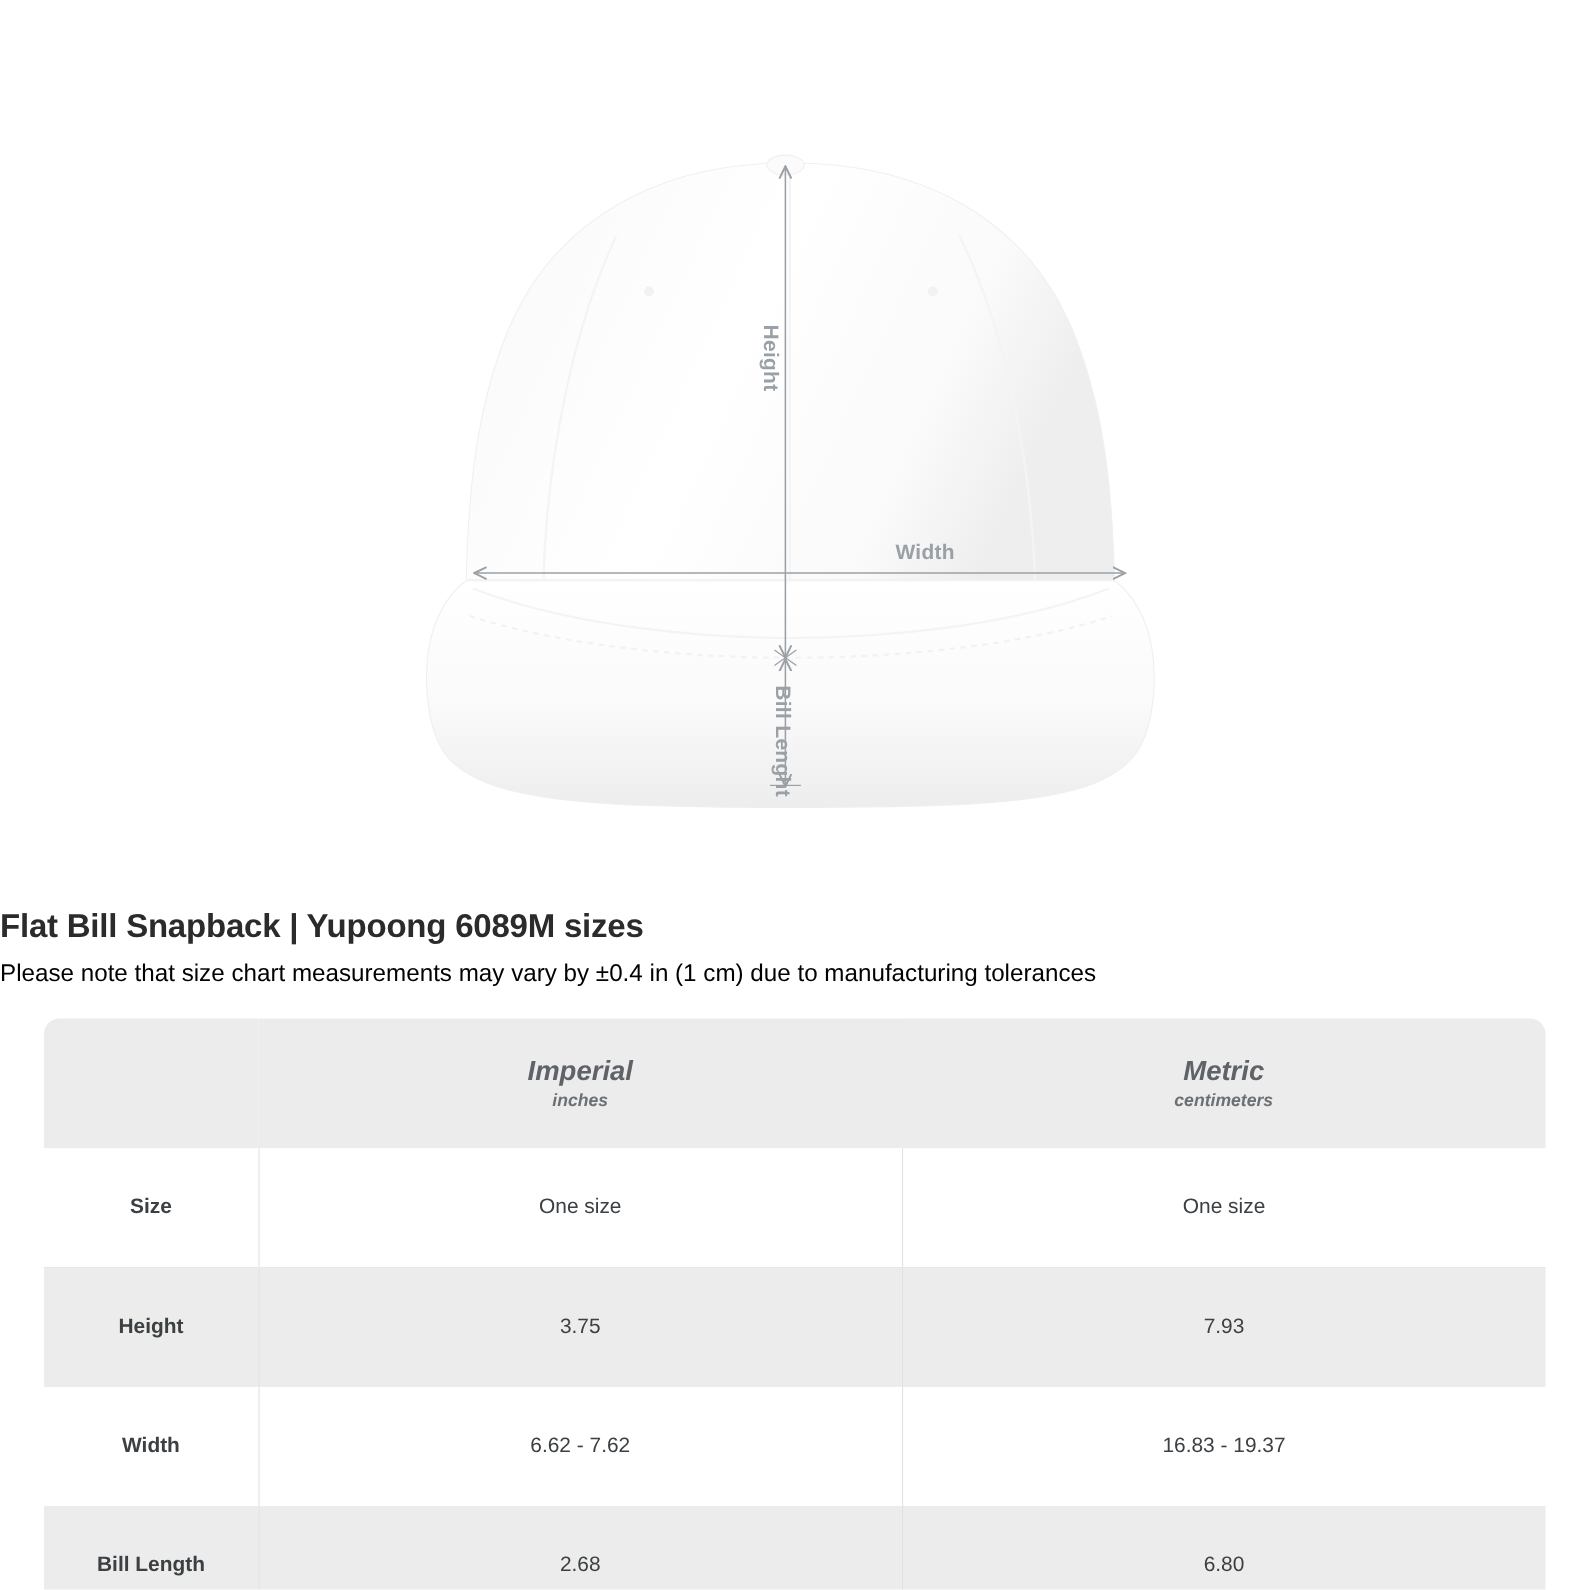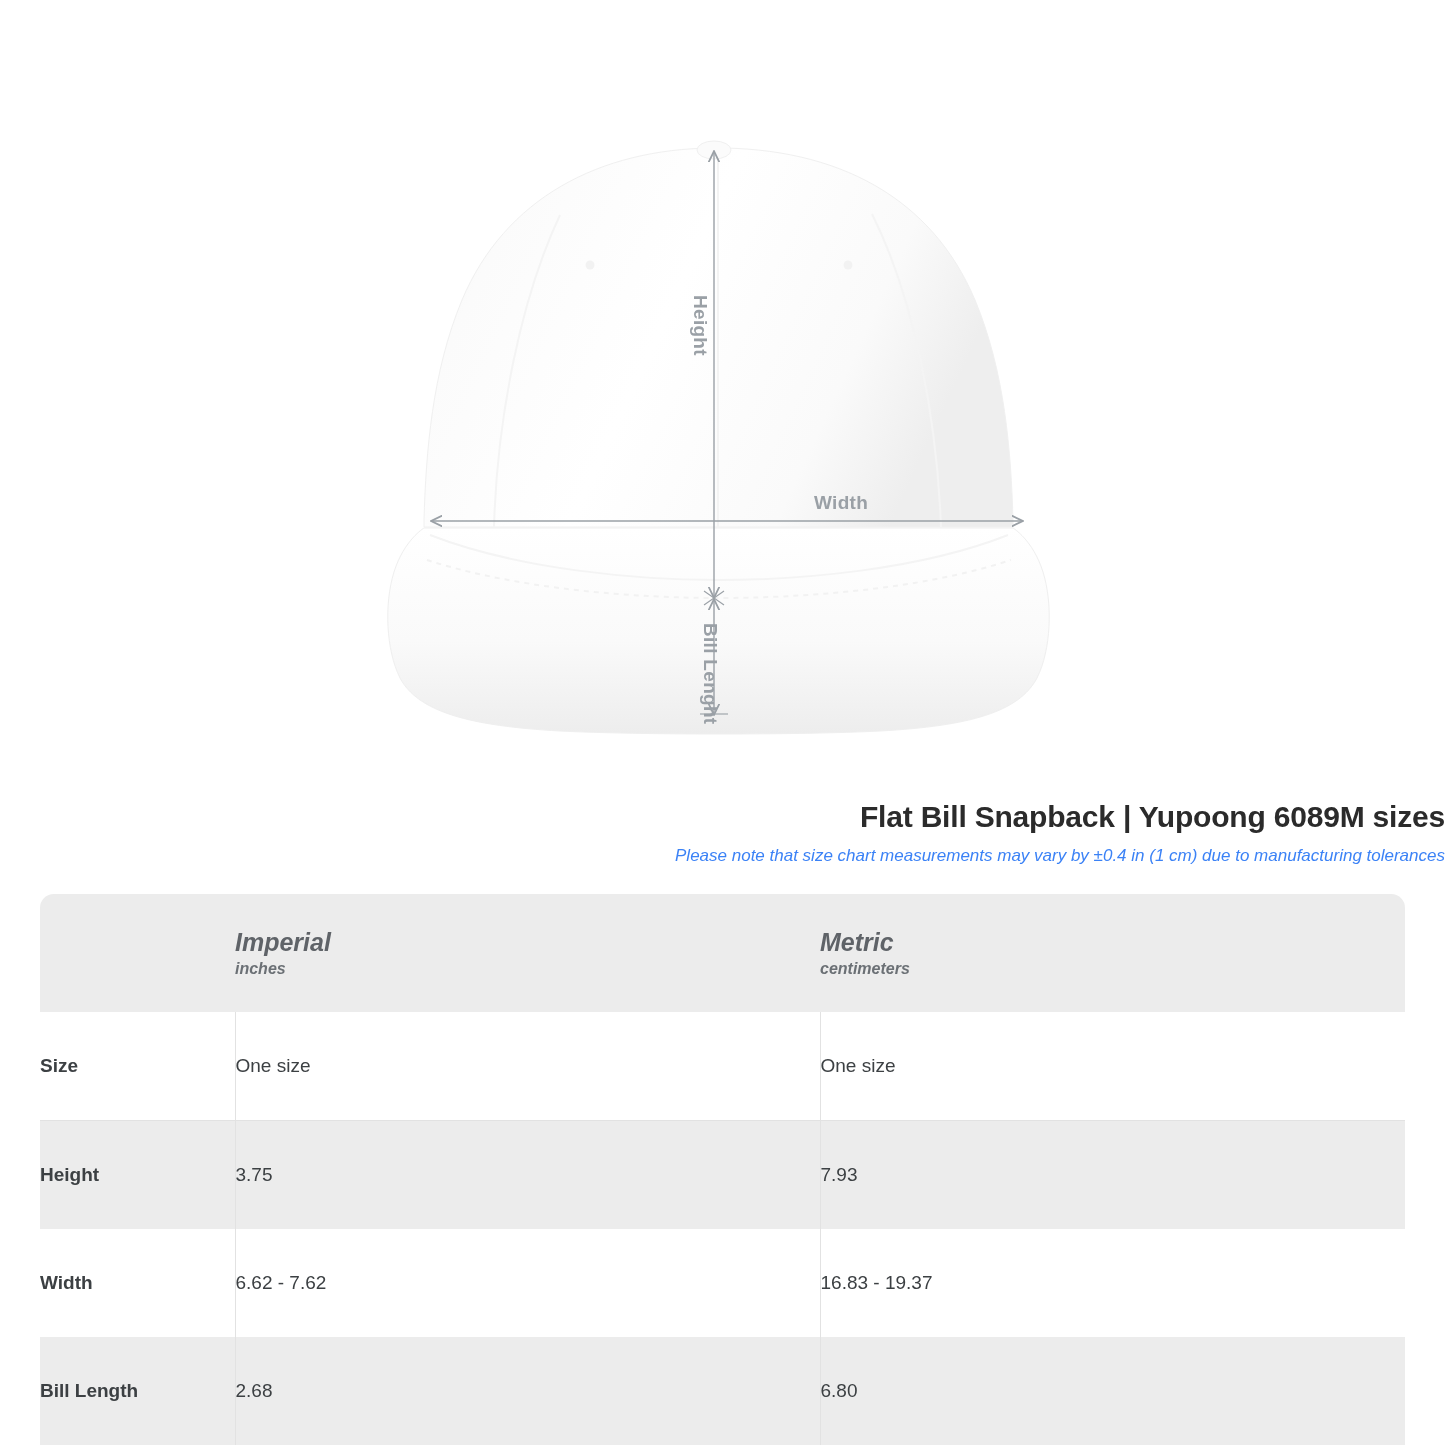--- a/index.html
+++ b/index.html
@@ -52,51 +52,51 @@
   }
   #label-bill {
     left: 676px;
     top: 623px;
     width: 44px;
     text-align: center;
   }
 
   
   .title-block {
-    text-align: right;
+    text-align: left;
+    margin-top: 26px;
   }
   .chart-title {
     font-size: 30px;
     font-weight: bold;
     color: #2b2b2b;
     margin: 0 0 12px 0;
     letter-spacing: -0.2px;
   }
   .chart-note {
-    font-size: 17px;
-    font-style: italic;
-    color: #3b82f6;
+    font-size: 22px;
+    color: #000000;
     margin: 0;
   }
 
   
   .table-wrap {
     margin: 28px 40px 0 40px;
   }
   table.size-table {
     width: 1365px;
     border-collapse: collapse;
     table-layout: fixed;
   }
   table.size-table col.c1 { width: 195px; }
   table.size-table col.c2 { width: 585px; }
   table.size-table col.c3 { width: 585px; }
 
   .size-table th, .size-table td {
-    text-align: left;
+    text-align: center;
     vertical-align: middle;
   }
 
   
   .head-row th {
     background: #ececec;
     height: 118px;
     padding: 0;
     border: none;
   }

